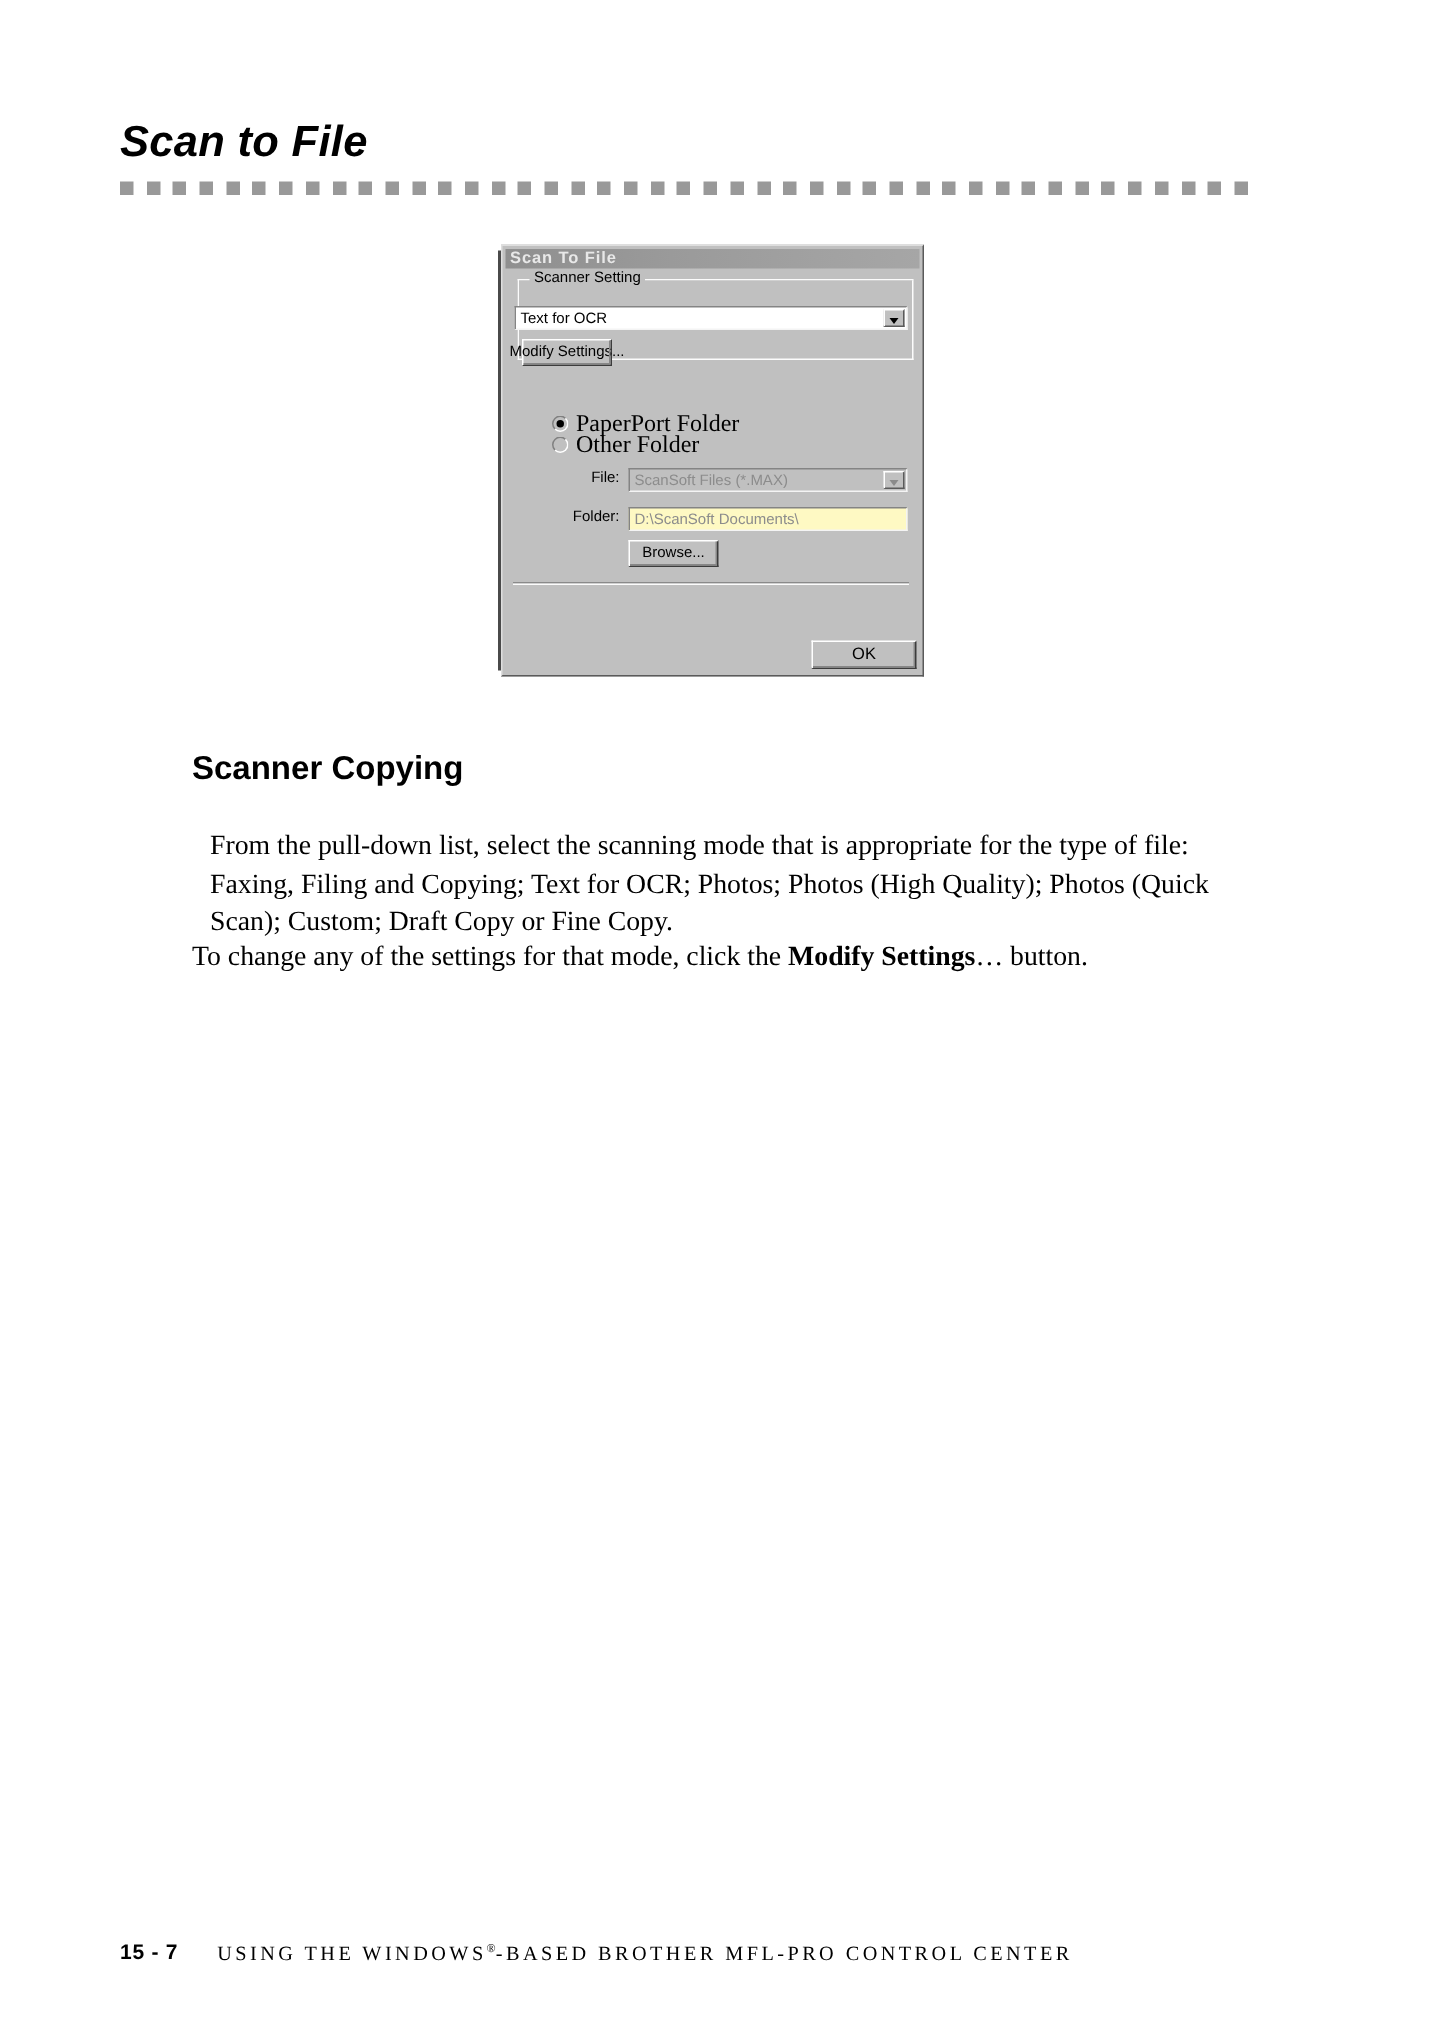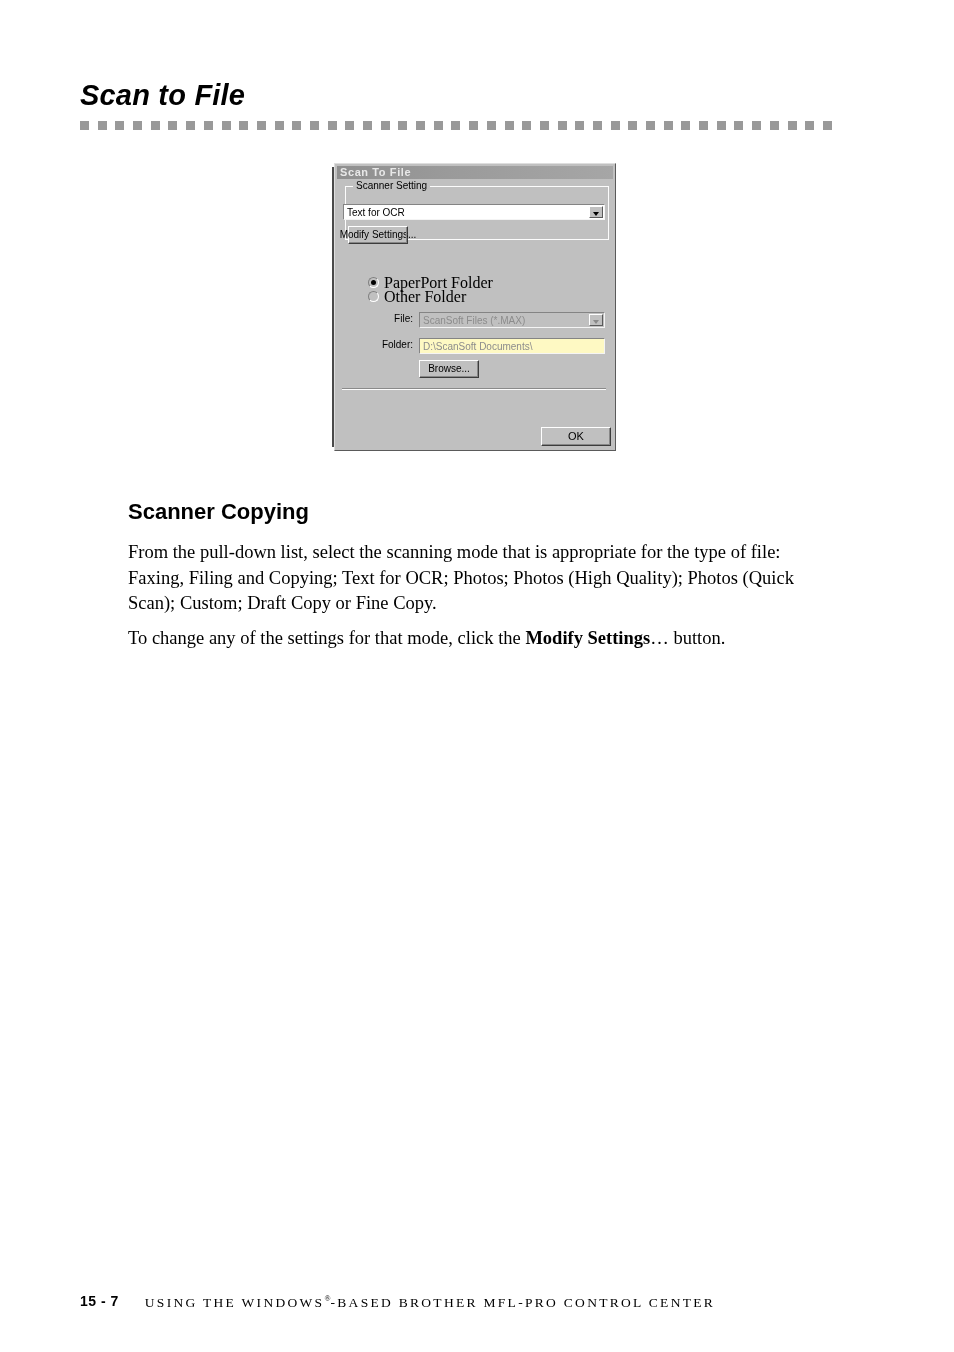--- a/index.html
+++ b/index.html
@@ -444,21 +444,21 @@
 </div>
 
 <div class="btn btn-browse">Browse...</div>
 
 <div class="sep-line"></div>
 
 <div class="btn btn-ok">OK</div>
 
 <div class="section-heading">Scanner Copying</div>
 
-<p class="body-para para-1" style="margin:0;">From the pull-down list, select the scanning mode that is appropriate for the type of file:  Faxing, Filing and Copying; Text for OCR; Photos; Photos (High Quality); Photos (Quick Scan); Custom; Draft Copy or Fine Copy.</p>
+<p class="body-para para-1" style="margin:12px;">From the pull-down list, select the scanning mode that is appropriate for the type of file:  Faxing, Filing and Copying; Text for OCR; Photos; Photos (High Quality); Photos (Quick Scan); Custom; Draft Copy or Fine Copy.</p>
 
 <p class="body-para para-2" style="margin:0;">
   <span>To change any of the settings for that mode, click the </span><b>Modify Settings</b><span>… button.</span>
 </p>
 
 <div class="footer">
   <span class="footer-page">15 - 7</span>
   <span class="footer-title">
     <span>USING THE WINDOWS</span><sup>®</sup><span>-BASED BROTHER MFL-PRO CONTROL CENTER</span>
   </span>

